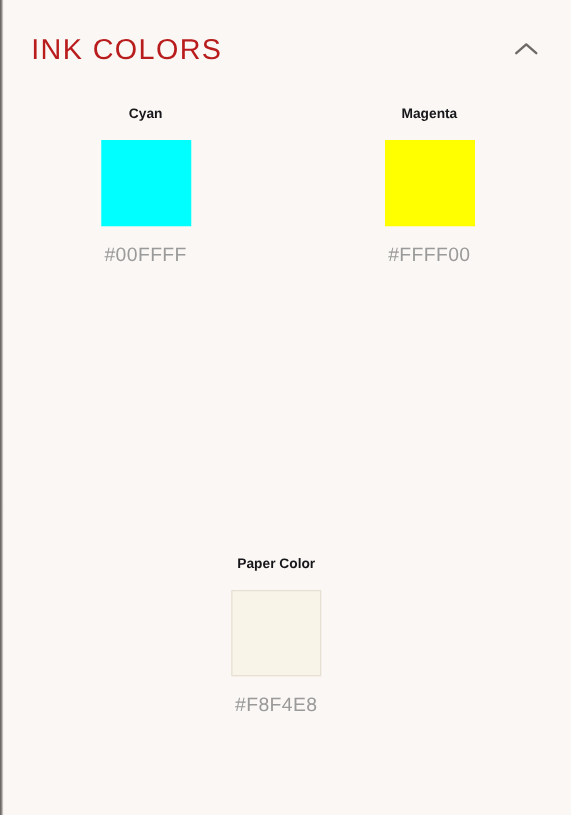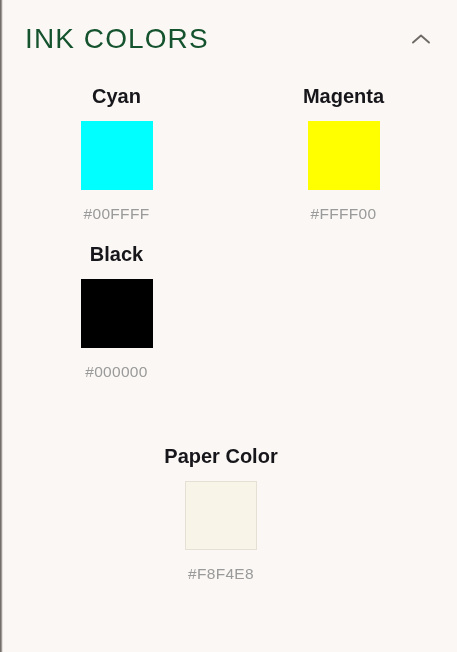--- a/index.html
+++ b/index.html
@@ -44,23 +44,23 @@
     width: 454px;
     height: 78px;
     display: flex;
     align-items: center;
     justify-content: space-between;
     padding: 0 22px 0 22px;
     box-sizing: border-box;
     cursor: pointer;
   }
   .panel-title {
-    font-size: 28px;
+    font-size: 23px;
     font-weight: 400;
-    color: #14532d;
+    color: #b91c1c;
     letter-spacing: 1.1px;
     line-height: 1;
     white-space: nowrap;
   }
   .collapse-btn {
     width: 28px;
     height: 28px;
     display: flex;
     align-items: center;
     justify-content: center;
@@ -82,21 +82,21 @@
   }
   .swatch-cell {
     width: 50%;
     box-sizing: border-box;
     display: flex;
     flex-direction: column;
     align-items: center;
     margin-bottom: 22px;
   }
   .swatch-label {
-    font-size: 20px;
+    font-size: 11px;
     font-weight: 700;
     color: #17161a;
     line-height: 1;
     margin-bottom: 15px;
     text-align: center;
     white-space: nowrap;
   }
   .swatch-chip {
     width: 72px;
     height: 69px;
@@ -153,25 +153,20 @@
       <div class="swatch-hex">#00FFFF</div>
     </div>
 
 
     <div class="swatch-cell">
       <div class="swatch-label">Magenta</div>
       <div class="swatch-chip" style="background:#FFFF00;"></div>
       <div class="swatch-hex">#FFFF00</div>
     </div>
 
-    <div class="swatch-cell">
-      <div class="swatch-label">Black</div>
-      <div class="swatch-chip" style="background:#000000;"></div>
-      <div class="swatch-hex">#000000</div>
-    </div>
 
   </div>
 
   <div class="paper-section">
     <div class="swatch-label">Paper Color</div>
     <div class="swatch-chip bordered" style="background:#F8F4E8;"></div>
     <div class="swatch-hex">#F8F4E8</div>
   </div>
 
 </div>

